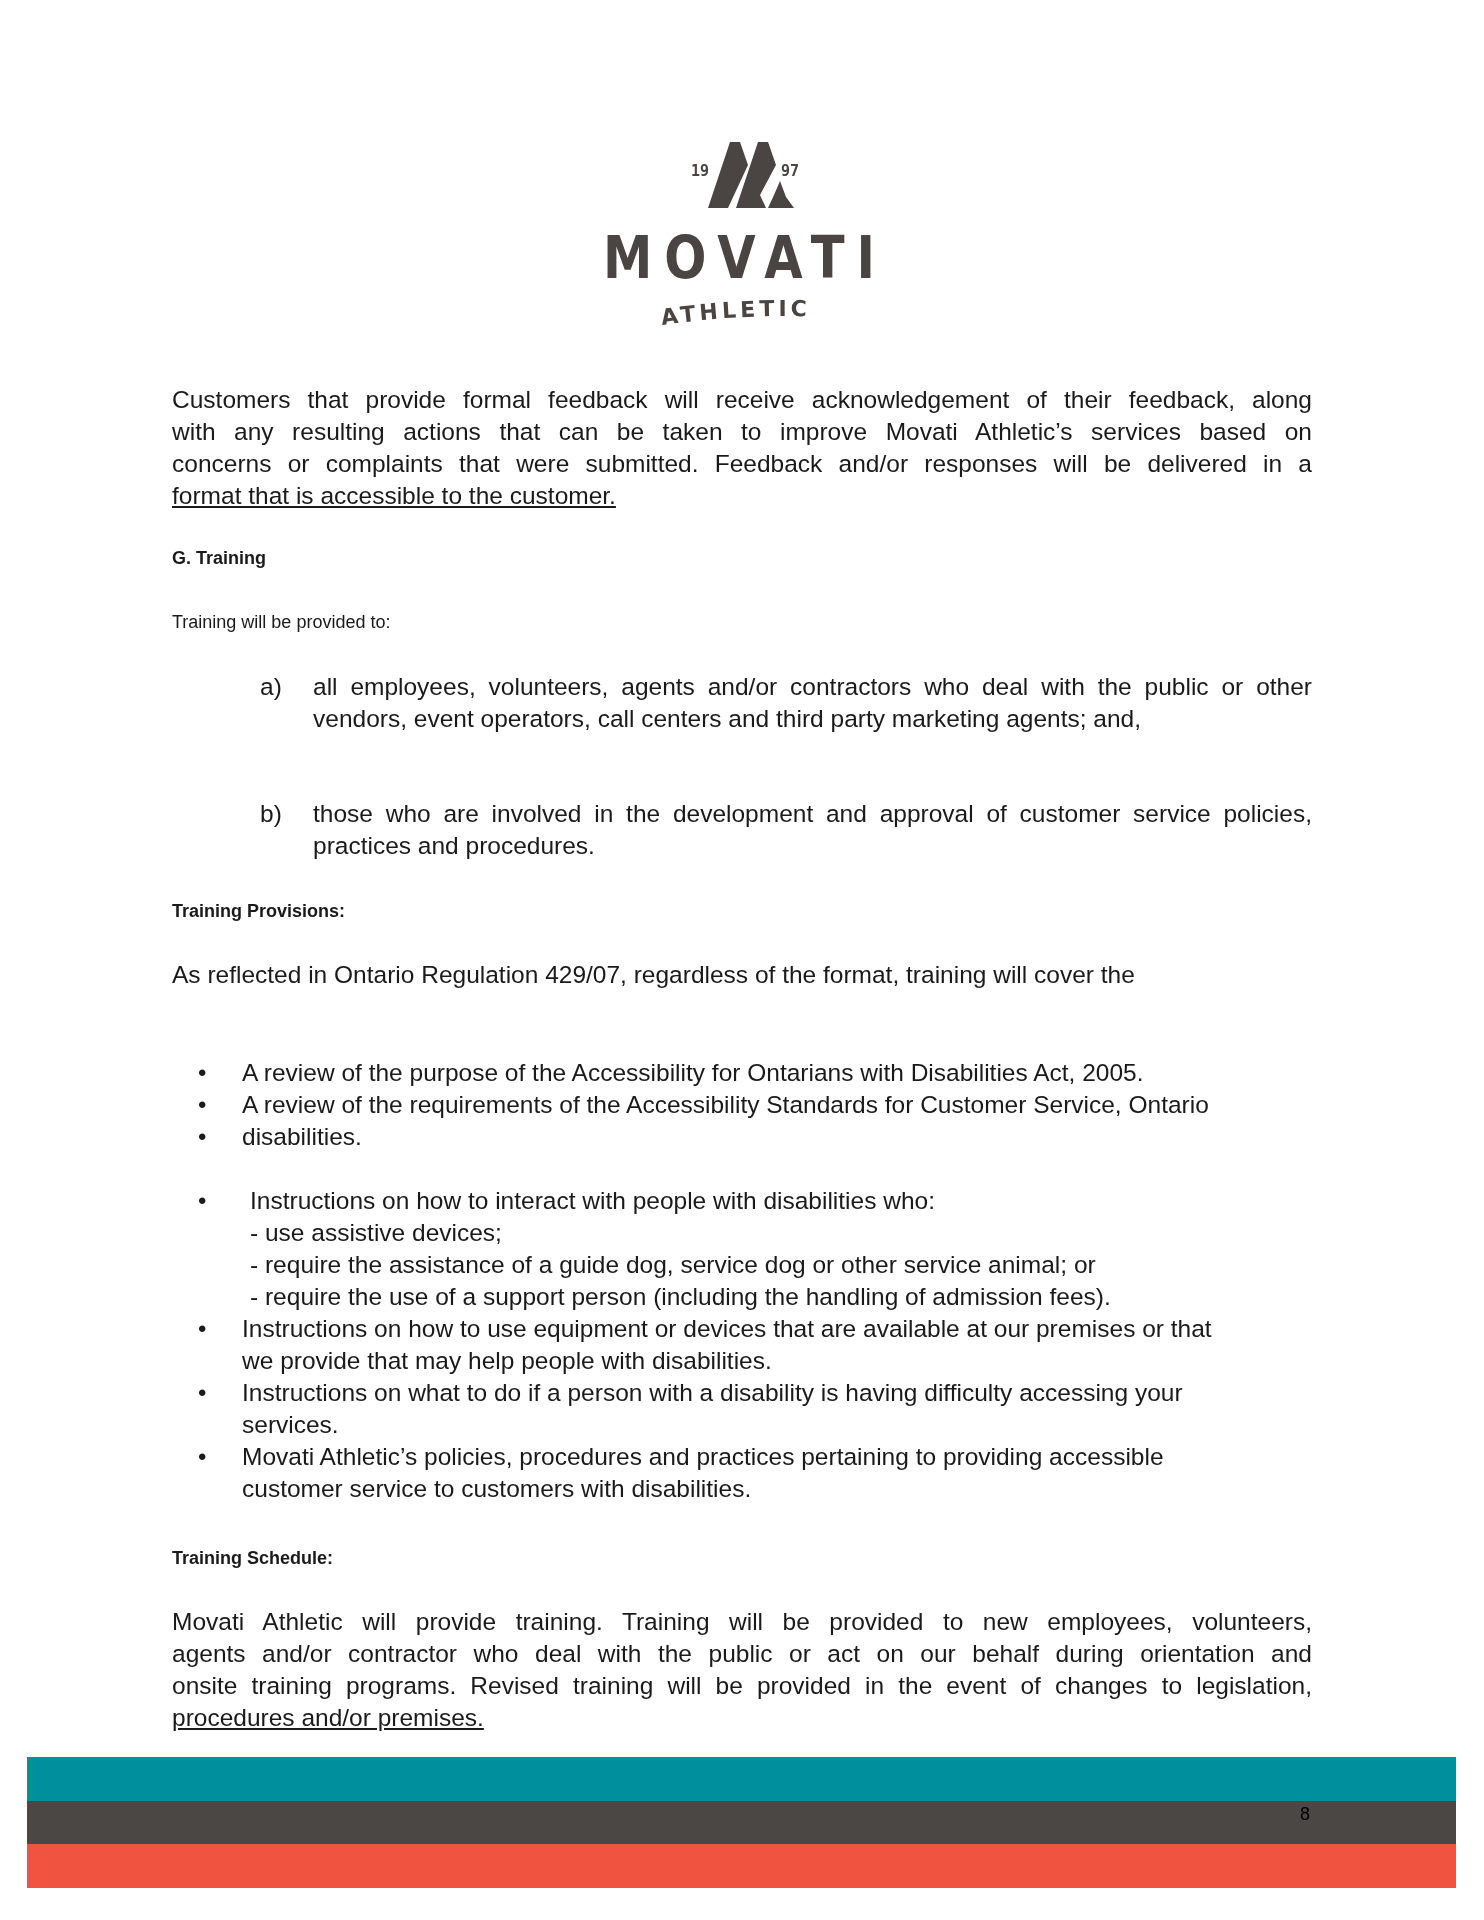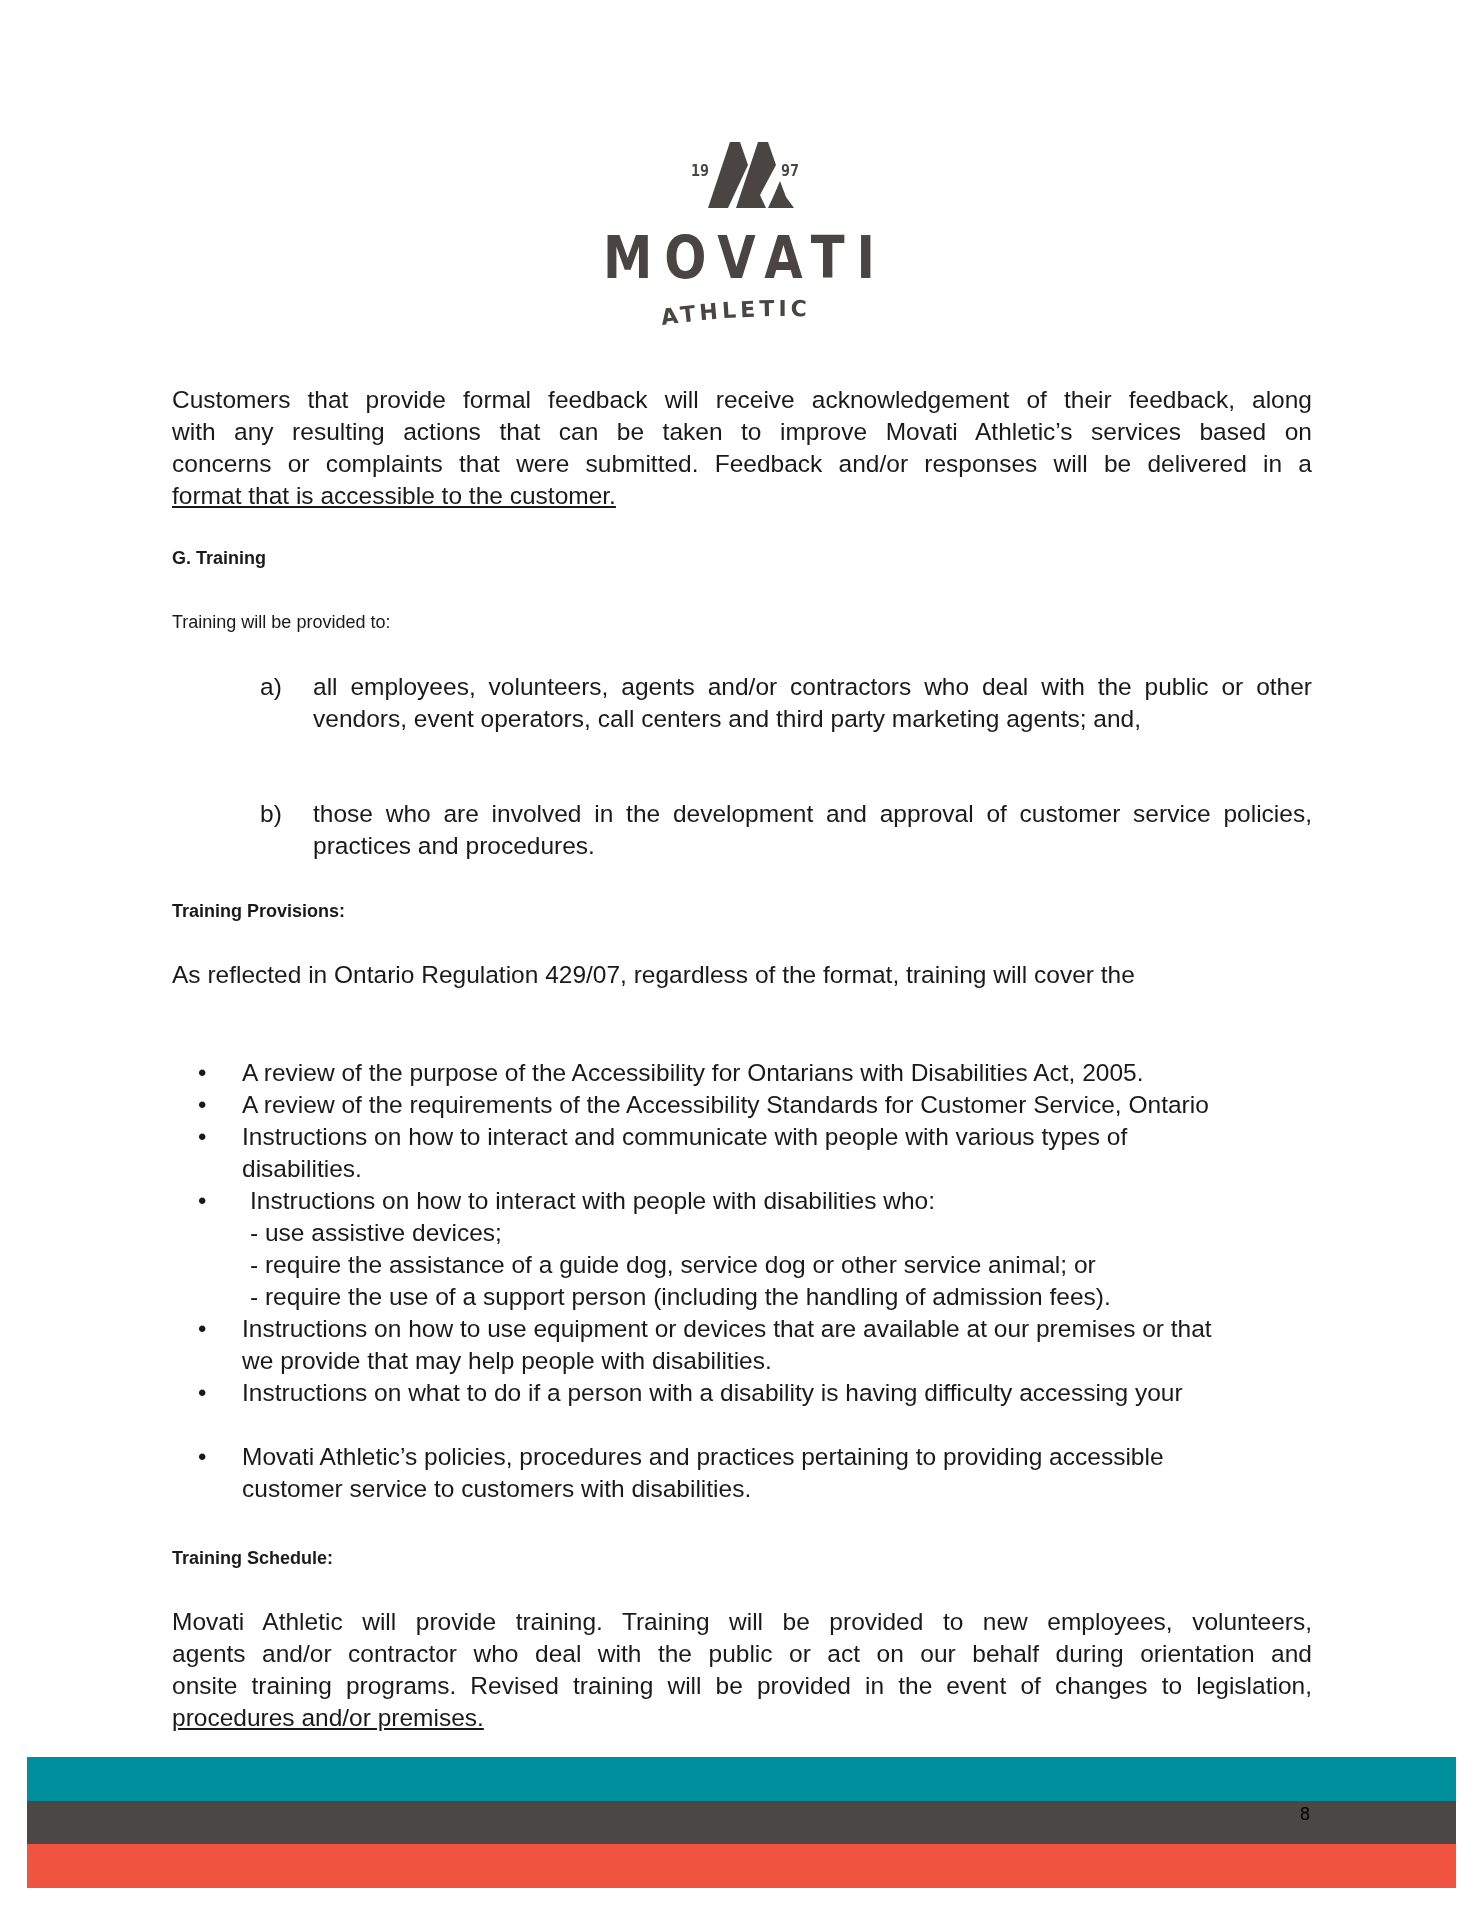--- a/index.html
+++ b/index.html
@@ -81,41 +81,41 @@
   <span class="ln">A review of the purpose of the Accessibility for Ontarians with Disabilities Act, 2005.</span>
 </div>
 
 <div class="bullet" style="top:1089px;">•</div>
 <div class="blk" style="left:242px; top:1089px;">
   <span class="ln">A review of the requirements of the Accessibility Standards for Customer Service, Ontario</span>
 </div>
 
 <div class="bullet" style="top:1121px;">•</div>
 <div class="blk" style="left:242px; top:1121px;">
-  <span class="ln">Instructions on how to interact and communicate with people with various types of</span>
   <span class="ln">disabilities.</span>
 </div>
 
 <div class="bullet" style="top:1185px;">•</div>
 <div class="blk" style="left:250px; top:1185px;">
   <span class="ln">Instructions on how to interact with people with disabilities who:</span>
   <span class="ln">- use assistive devices;</span>
   <span class="ln">- require the assistance of a guide dog, service dog or other service animal; or</span>
   <span class="ln">- require the use of a support person (including the handling of admission fees).</span>
 </div>
 
 <div class="bullet" style="top:1313px;">•</div>
 <div class="blk" style="left:242px; top:1313px;">
   <span class="ln">Instructions on how to use equipment or devices that are available at our premises or that</span>
   <span class="ln">we provide that may help people with disabilities.</span>
 </div>
 
 <div class="bullet" style="top:1377px;">•</div>
 <div class="blk" style="left:242px; top:1377px;">
   <span class="ln">Instructions on what to do if a person with a disability is having difficulty accessing your</span>
+  <span class="ln">services.</span>
 </div>
 
 <div class="bullet" style="top:1441px;">•</div>
 <div class="blk" style="left:242px; top:1441px;">
   <span class="ln">Movati Athletic’s policies, procedures and practices pertaining to providing accessible</span>
   <span class="ln">customer service to customers with disabilities.</span>
 </div>
 
 <div class="t bold" style="left:172px; top:1542px;">Training Schedule:</div>
 <div class="just" style="top:1606px;">

